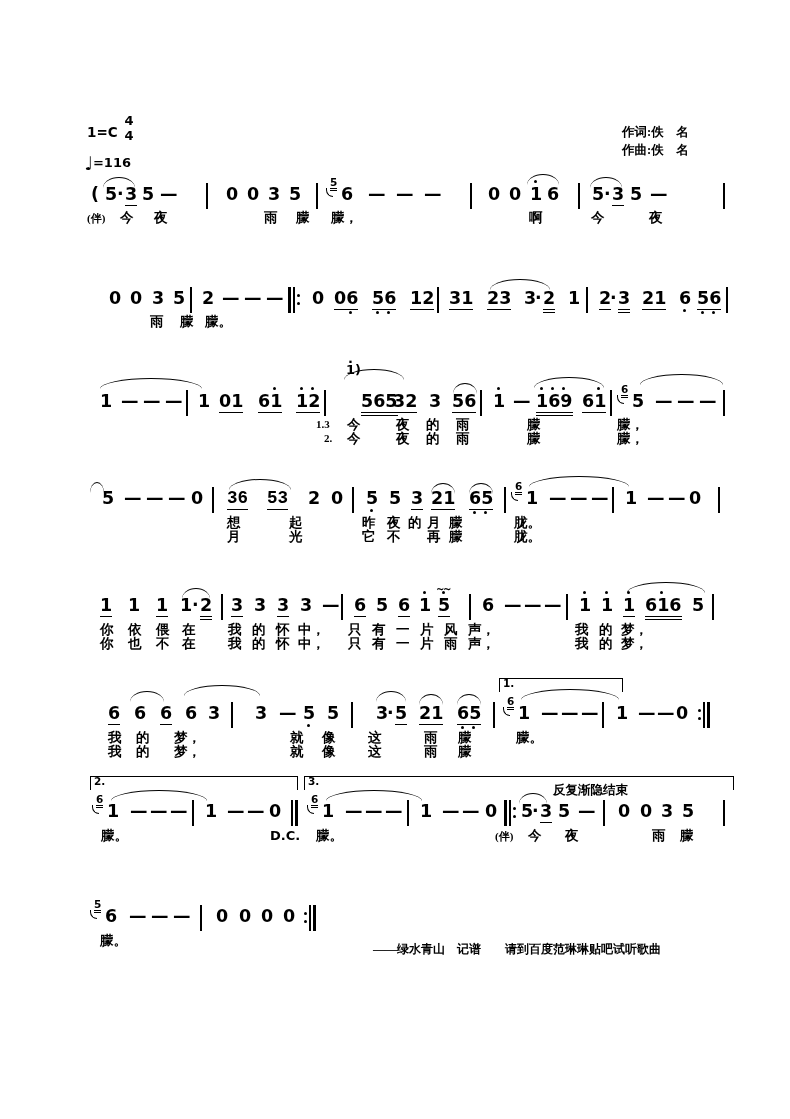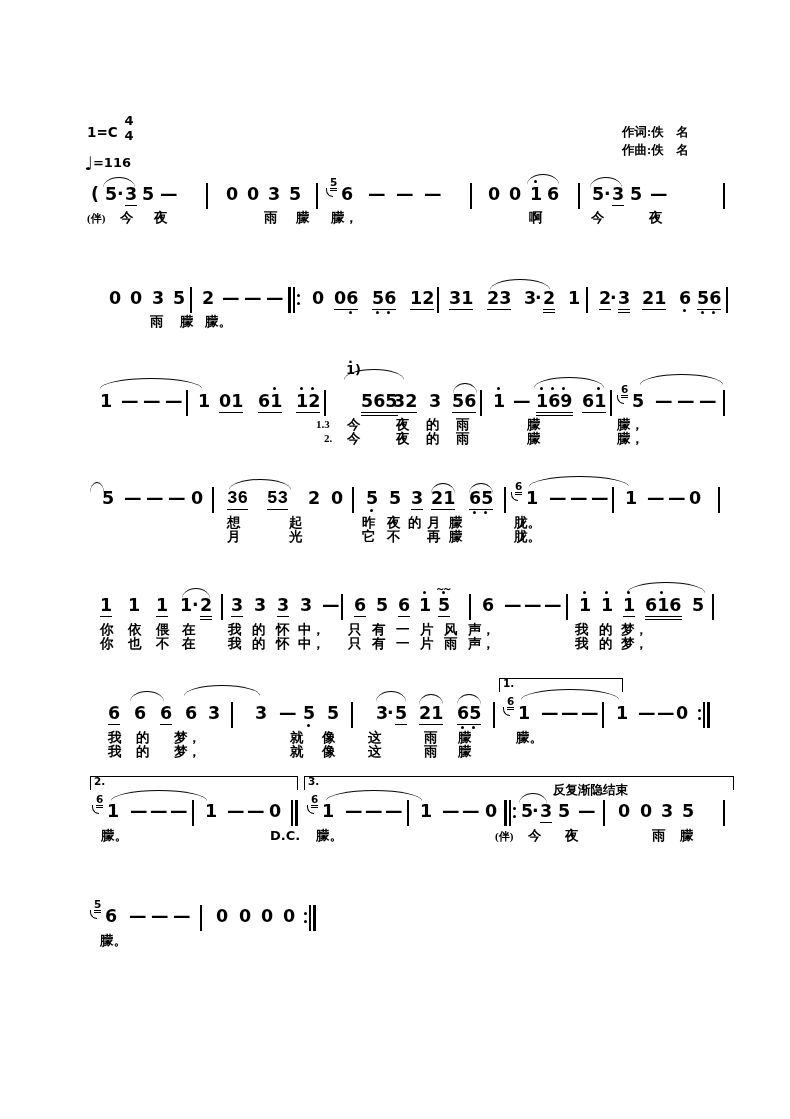--- a/index.html
+++ b/index.html
@@ -414,13 +414,14 @@
       <div class="tok" style="left: 239px; top: 908px;"><span class="n">0</span></div>
       <div class="tok" style="left: 261px; top: 908px;"><span class="n">0</span></div>
       <div class="tok" style="left: 283px; top: 908px;"><span class="n">0</span></div>
       <div class="dot" style="left: 304px; top: 912px;"></div>
       <div class="dot" style="left: 304px; top: 920px;"></div>
       <div class="bar" style="width: 1.5px; height: 26px; top: 905px; left: 309px;"></div>
       <div class="bar" style="width: 2.6px; height: 26px; top: 905px; left: 313px;"></div>
       <div class="ly" style="left: 100px; top: 932px;">朦。</div>
     </div>
 
+  <div class="ft" style="left:373px;top:941px;">——绿水青山　记谱　　请到百度范琳琳贴吧试听歌曲</div>
 </div>
 
 </body></html>

